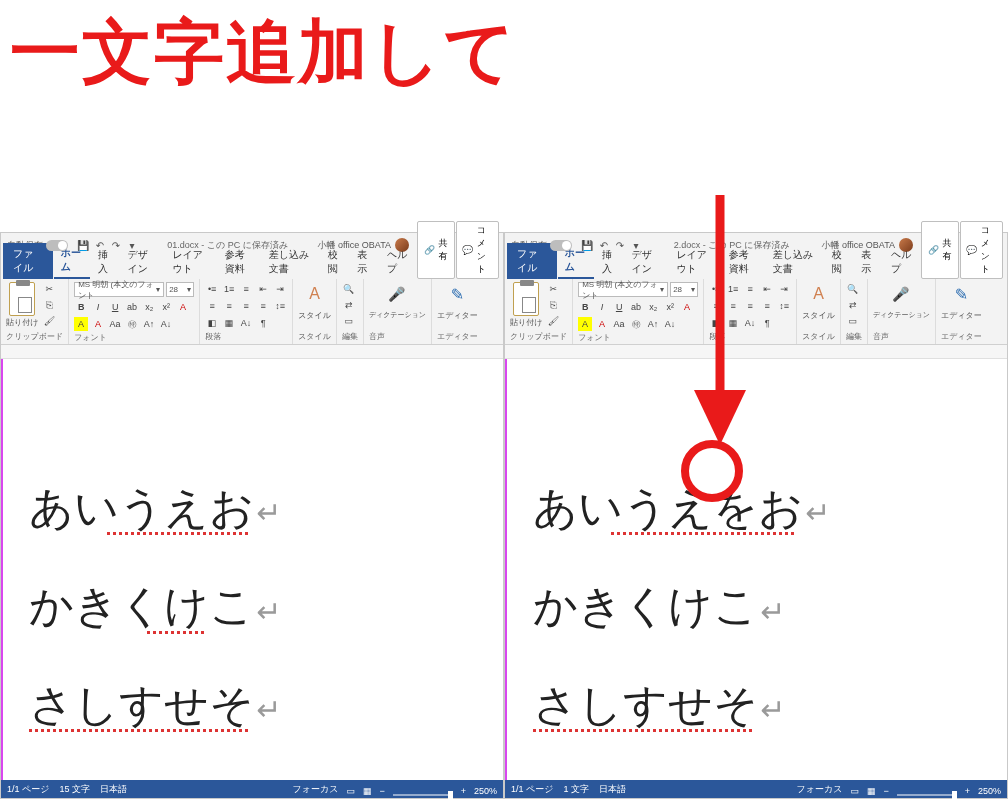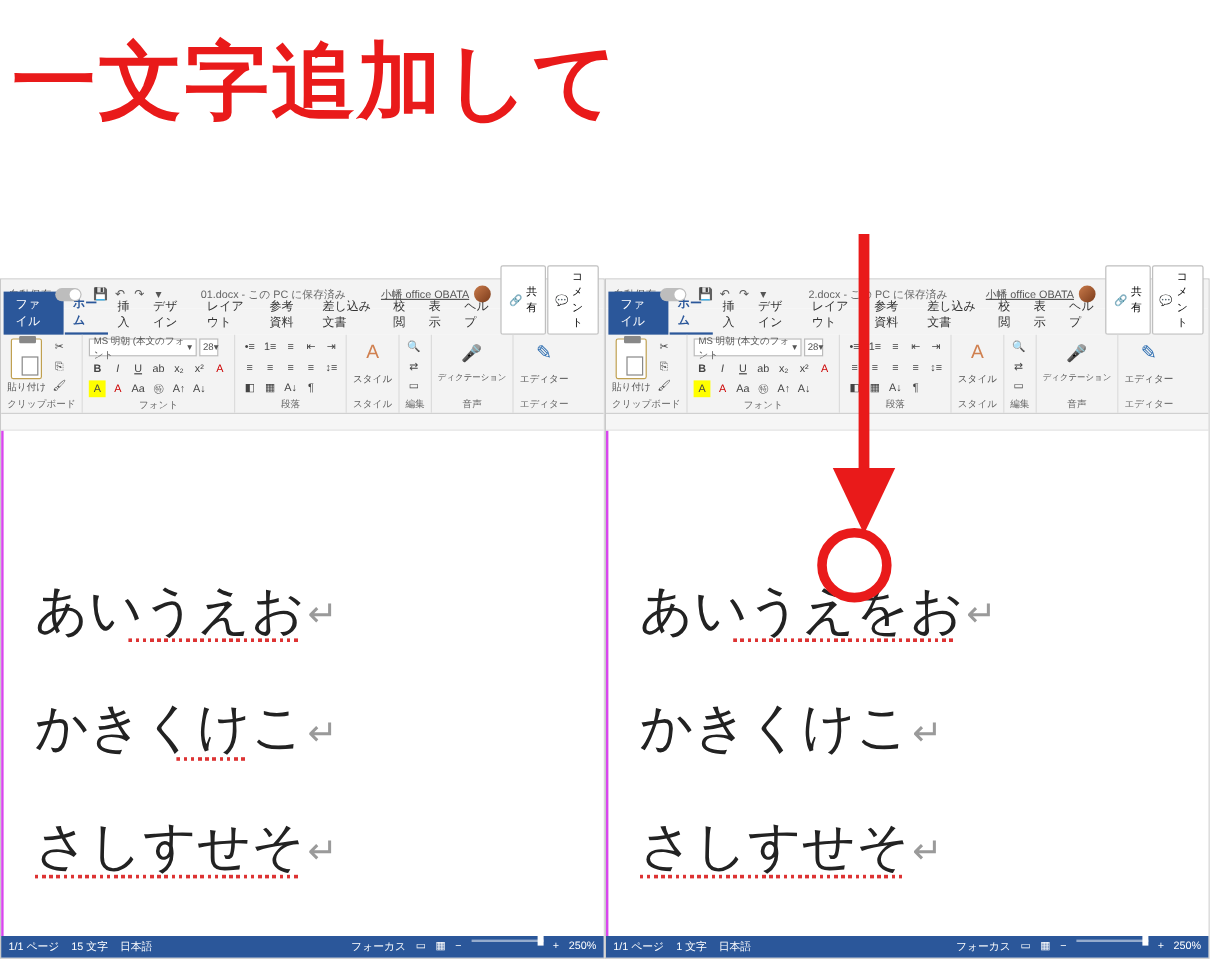--- a/index.html
+++ b/index.html
@@ -6,21 +6,21 @@
   body {
     width: 1008px;
     height: 799px;
     background: #fff;
     font-family: "Yu Gothic", "Meiryo", sans-serif;
     position: relative;
     overflow: hidden;
   }
   .annotation {
     position: absolute;
-    top: 16px;
+    top: 0;
     left: 0;
     width: 1008px;
     height: 240px;
     z-index: 100;
     pointer-events: none;
   }
   .anno-text {
     color: #e91a1a;
     font-size: 70px;
     font-weight: 900;
@@ -79,21 +79,21 @@
     width: 22px; height: 11px; border-radius: 6px; background: #bdbdbd;
     position: relative;
   }
   .tb-toggle::after {
     content: ""; position: absolute; right: 1px; top: 1px;
     width: 9px; height: 9px; background: #fff; border-radius: 50%;
   }
   .tb-qat { display: flex; gap: 4px; margin-left: 4px; }
   .tb-qat-icon { width: 12px; height: 12px; display: inline-flex; align-items: center; justify-content: center; font-size: 10px; color: #555; }
   .titlebar .title { flex: 1; text-align: center; color: #666; font-size: 9px; }
-  .titlebar .user { display: flex; align-items: flex-end; gap: 4px; text-decoration: underline; }
+  .titlebar .user { display: flex; align-items: flex-end; gap: 4px; }
   .avatar { width: 14px; height: 14px; border-radius: 50%; background: linear-gradient(135deg,#c97a4a,#7a3b1b); }
   .win-btns { display: flex; gap: 2px; margin-left: 4px; }
   .win-btn { width: 18px; height: 14px; display: flex; align-items: center; justify-content: center; font-size: 9px; color: #555; }
 
   .tabbar {
     height: 22px;
     background: #f3f3f3;
     display: flex;
     align-items: flex-end;
     font-size: 10px;
@@ -122,29 +122,29 @@
     font-size: 8px;
     color: #555;
   }
   .rgroup {
     border-right: 1px solid #dcdcdc;
     padding: 3px 5px 2px 5px;
     display: flex;
     flex-direction: column;
   }
   .rgroup-body { flex: 1; display: flex; align-items: flex-start; gap: 4px; }
-  .rgroup-label { text-align: center; font-size: 8px; color: #666; padding-top: 1px; }
+  .rgroup-label { text-align: left; font-size: 8px; color: #666; padding-top: 1px; }
   .paste-icon {
     width: 26px; height: 34px; background: #fff; border: 1px solid #c0a050;
     position: relative; border-radius: 2px;
   }
   .paste-icon::before { content:""; position:absolute; top:-3px; left:6px; width:14px; height:6px; background:#888; border-radius:1px; }
   .paste-icon::after { content:""; position:absolute; bottom:2px; right:2px; width:12px; height:14px; background:#fff; border:1px solid #888; }
   .font-combo { width: 90px; height: 15px; border: 1px solid #bbb; background: #fff; font-size: 8px; padding: 0 3px; display: flex; align-items: center; justify-content: space-between; }
-  .size-combo { width: 16px; height: 15px; border: 1px solid #bbb; background: #fff; font-size: 8px; padding: 0 2px; display: flex; align-items: center; justify-content: space-between; }
+  .size-combo { width: 28px; height: 15px; border: 1px solid #bbb; background: #fff; font-size: 8px; padding: 0 2px; display: flex; align-items: center; justify-content: space-between; }
   .fmt-row { display: flex; gap: 3px; }
   .fmt-btn { width: 14px; height: 14px; display: inline-flex; align-items: center; justify-content: center; border: 0; font-size: 9px; color: #444; }
   .fmt-col { display: flex; flex-direction: column; gap: 2px; }
   .big-icon { width: 24px; height: 24px; display: flex; align-items: center; justify-content: center; font-size: 16px; }
 
   .ruler { height: 14px; background: #f6f6f6; border-bottom: 1px solid #e0e0e0; }
 
   .doc {
     flex: 1;
     background: #fff;
@@ -166,21 +166,21 @@
   .statusbar {
     height: 18px;
     background: #2b579a;
     color: #fff;
     font-size: 9px;
     display: flex;
     align-items: center;
     padding: 0 6px;
     gap: 10px;
   }
-  .statusbar .right { margin-left: auto; display: flex; gap: 8px; align-items: flex-start; }
+  .statusbar .right { margin-left: auto; display: flex; gap: 8px; align-items: flex-end; }
   .slider { width: 60px; height: 2px; background: rgba(255,255,255,.5); position: relative; }
   .slider::after { content: ""; position: absolute; right: 0; top: -3px; width: 5px; height: 8px; background: #fff; }
 
   .speaker-icon { font-size: 14px; color: #2b6cb0; }
 </style>
 </head>
 <body>
 
 <div class="annotation">
   <div class="anno-text">

